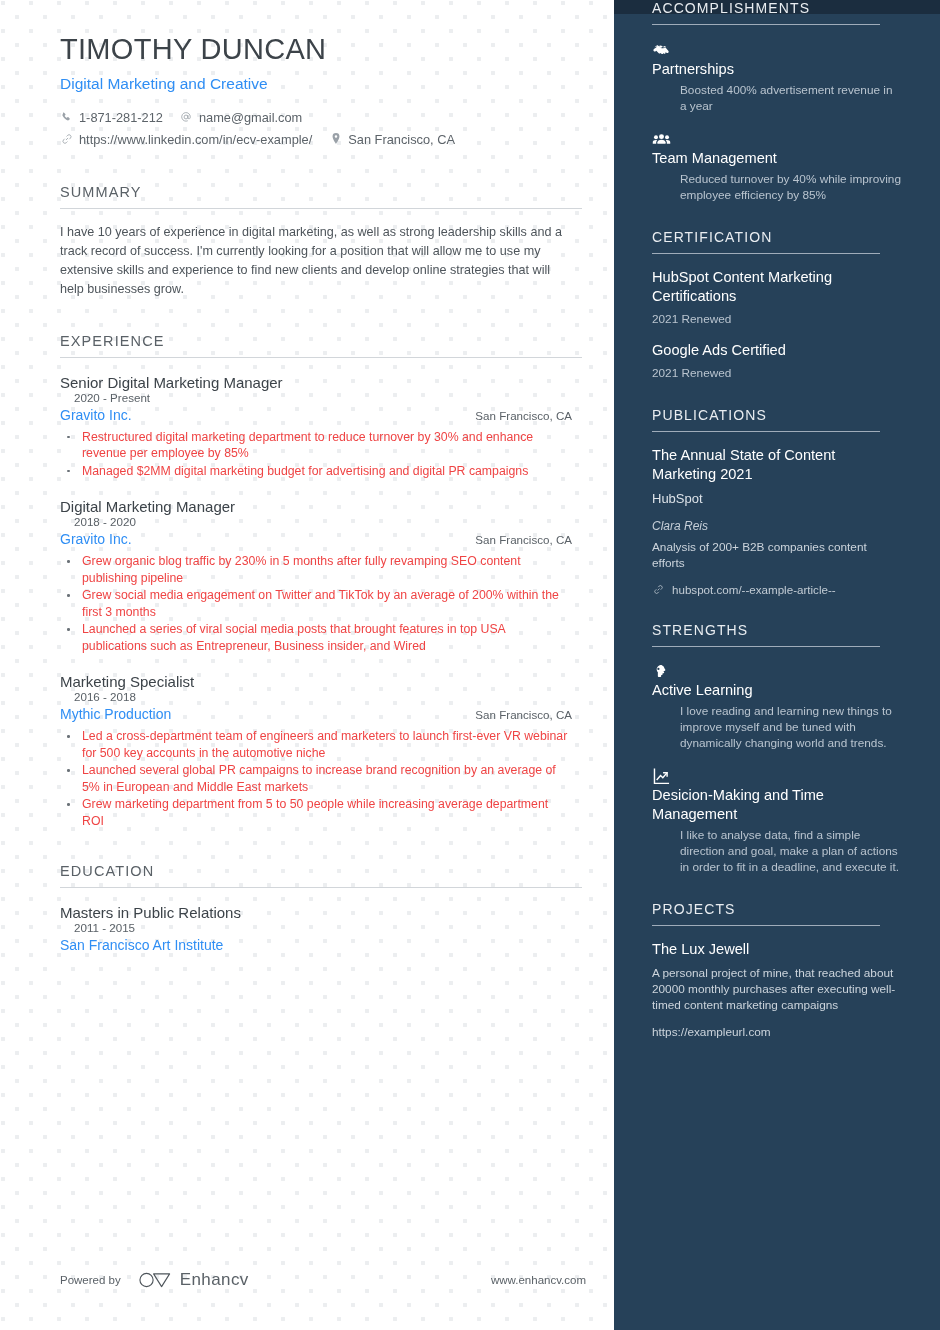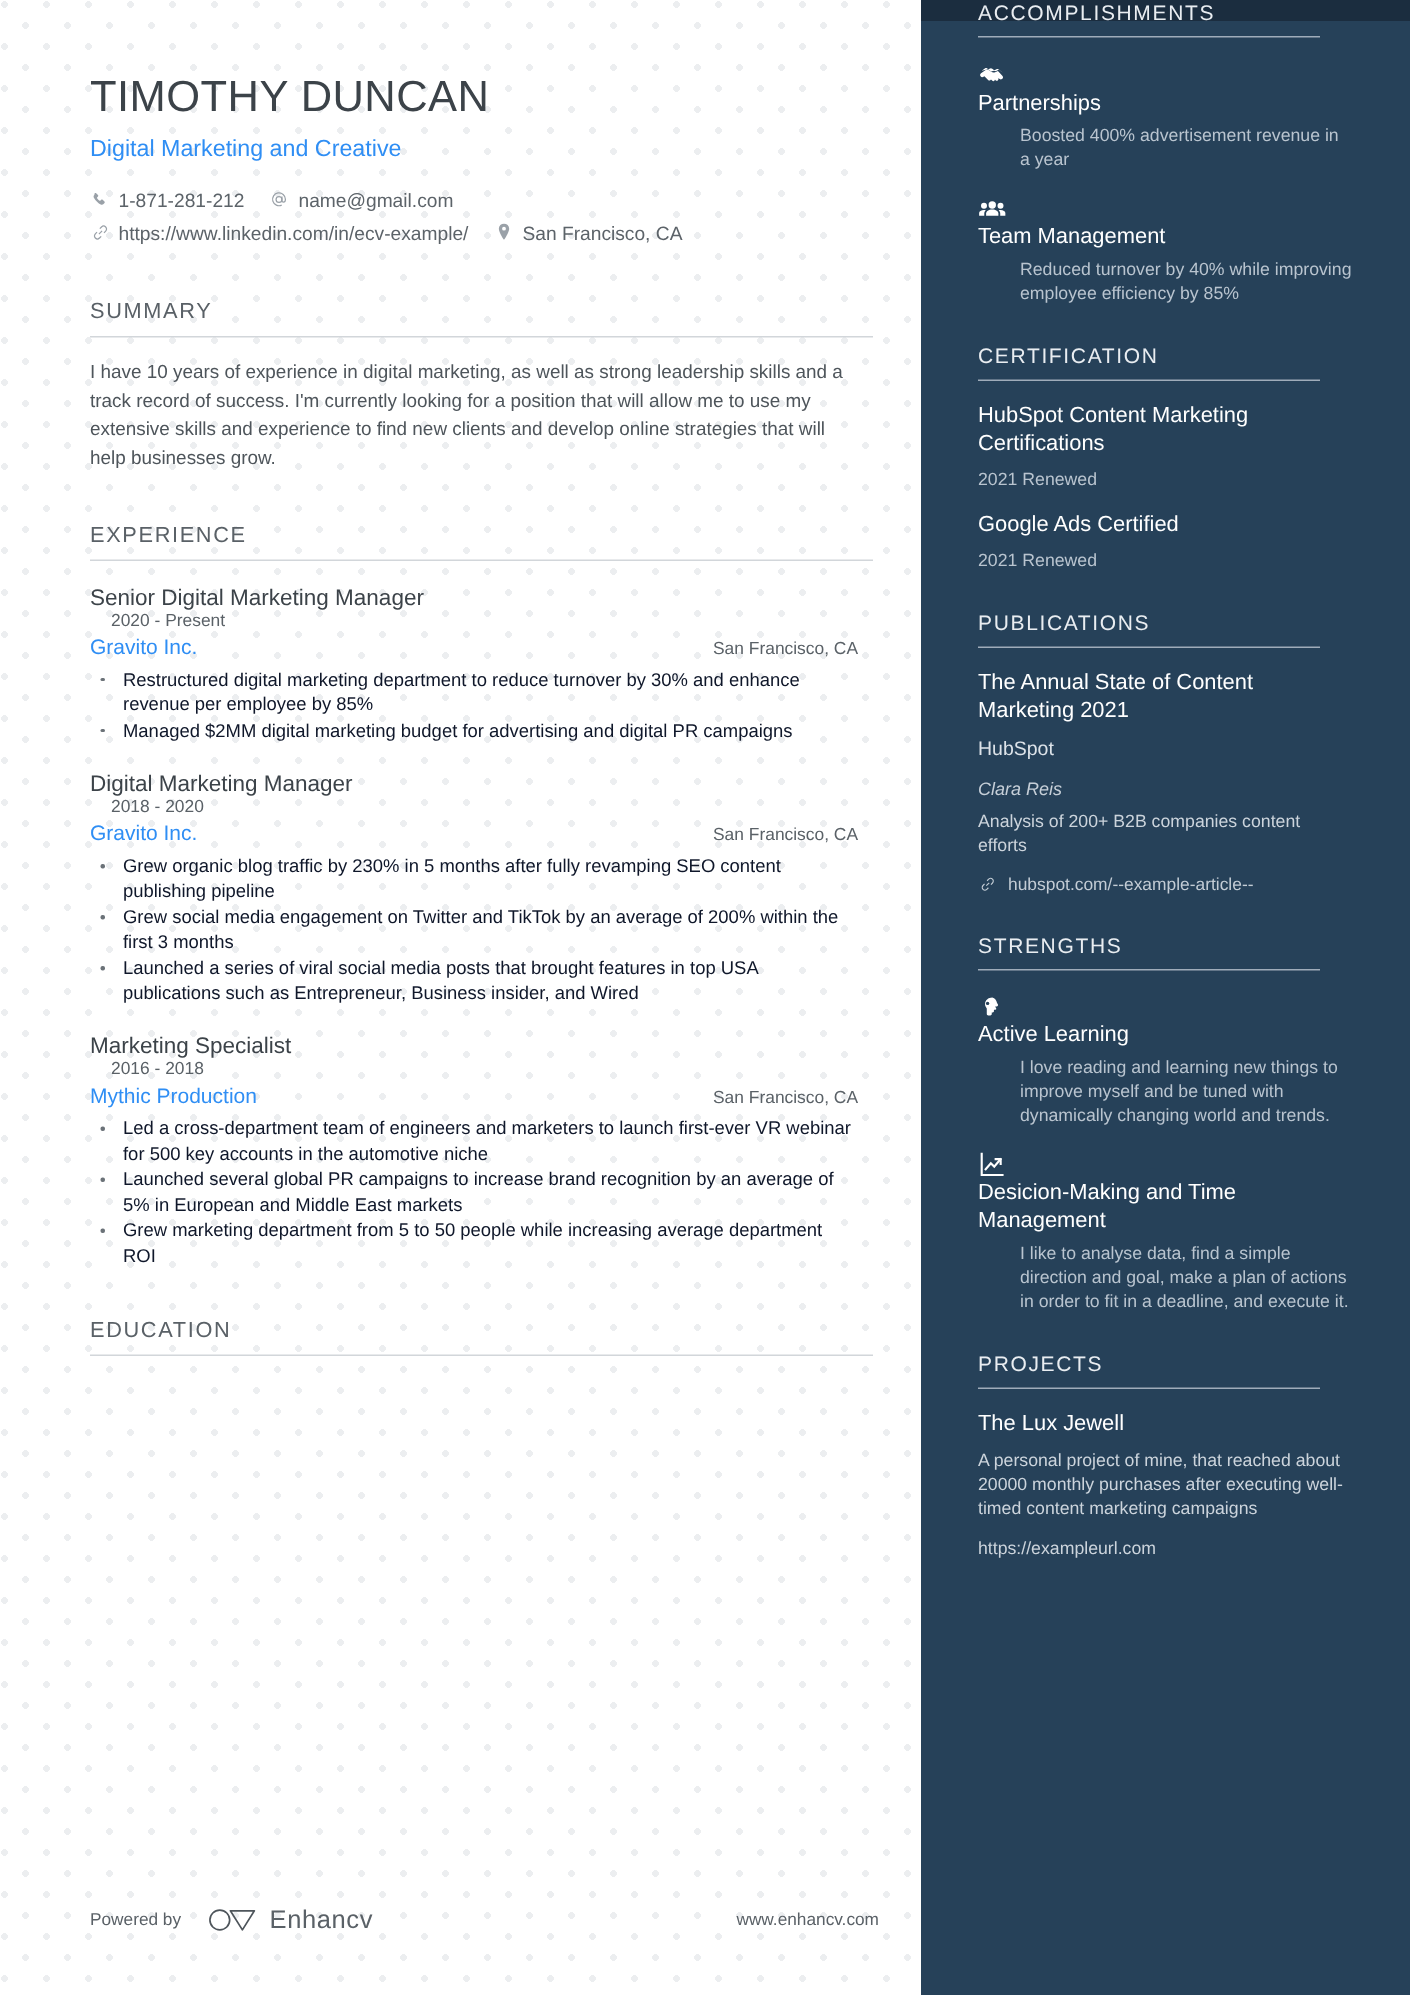--- a/index.html
+++ b/index.html
@@ -53,21 +53,21 @@
     left: 38px; top: 0;
     width: 250px;
   }
 
   
   #left {
     position: absolute;
     left: 0; top: 0;
     width: 604px;
     height: 1330px;
-    padding: 48px 32px 0 60px;
+    padding: 32px 32px 0 60px;
   }
 
   
   .name {
     font-size: 29px;
     font-weight: 400;
     letter-spacing: 0.3px;
     color: #3c4349;
     line-height: 1.2;
   }
@@ -165,21 +165,21 @@
   }
   ul.bullets {
     list-style: none;
     margin-top: 6px;
   }
   ul.bullets li {
     position: relative;
     padding-left: 22px;
     font-size: 12.3px;
     line-height: 16.5px;
-    color: #0f172a;
+    color: #ef4444;
     margin-bottom: 1px;
   }
   ul.bullets li::before {
     content: "";
     position: absolute;
     left: 7px; top: 7px;
     width: 2.6px; height: 2.6px;
     background: #6b7278;
     border-radius: 50%;
   }
@@ -411,20 +411,31 @@
               <li>Launched several global PR campaigns to increase brand recognition by an average of 5% in European and Middle East markets</li>
               <li>Grew marketing department from 5 to 50 people while increasing average department ROI</li>
       </ul>
     </div>
         </div>
     </div>
 
     <div class="sec">
       <div class="sec-title">EDUCATION</div>
       <div class="sec-rule"></div>
+      <div id="education-list">
+    <div class="entry">
+      <div class="entry-row">
+        <div class="entry-title">Masters in Public Relations</div>
+        <div class="entry-date">2011 - 2015</div>
+      </div>
+      <div class="entry-row2">
+        <div class="entry-company">San Francisco Art Institute</div>
+      </div>
+    </div>
+        </div>
     </div>
   </div>
 
   <div id="sidebar">
     <div id="sidebar-topbar"></div>
     <div id="sidebar-inner">
 
       <div class="s-sec">
         <div class="s-title">ACCOMPLISHMENTS</div>
         <div class="s-rule"></div>

